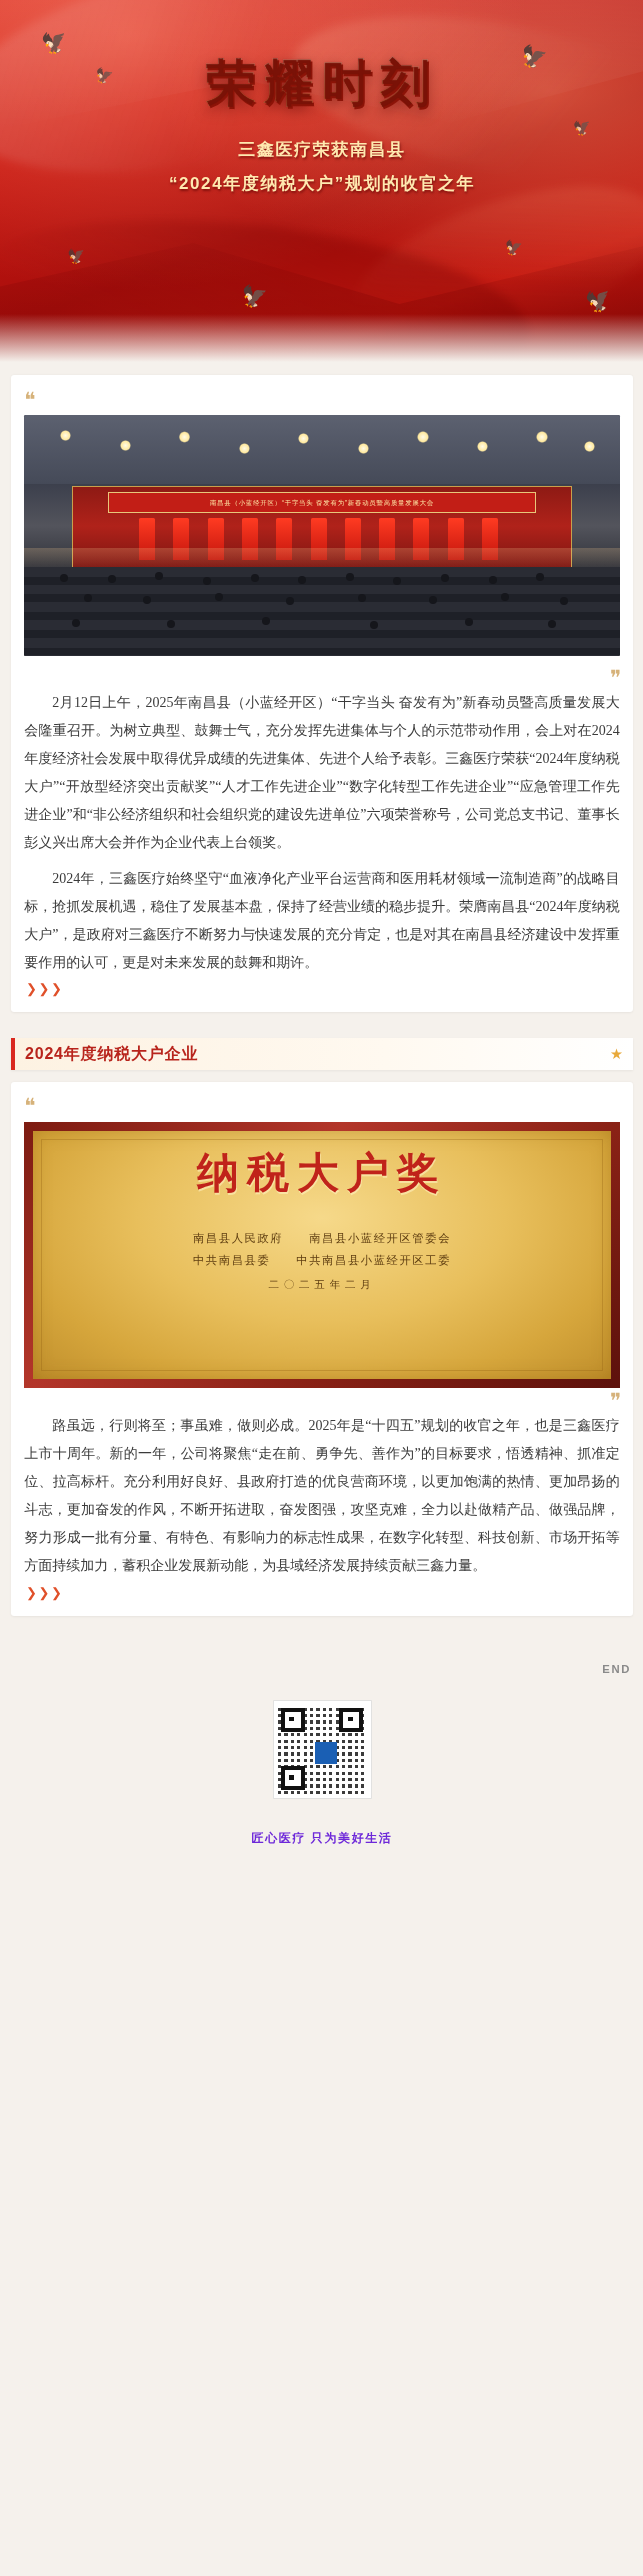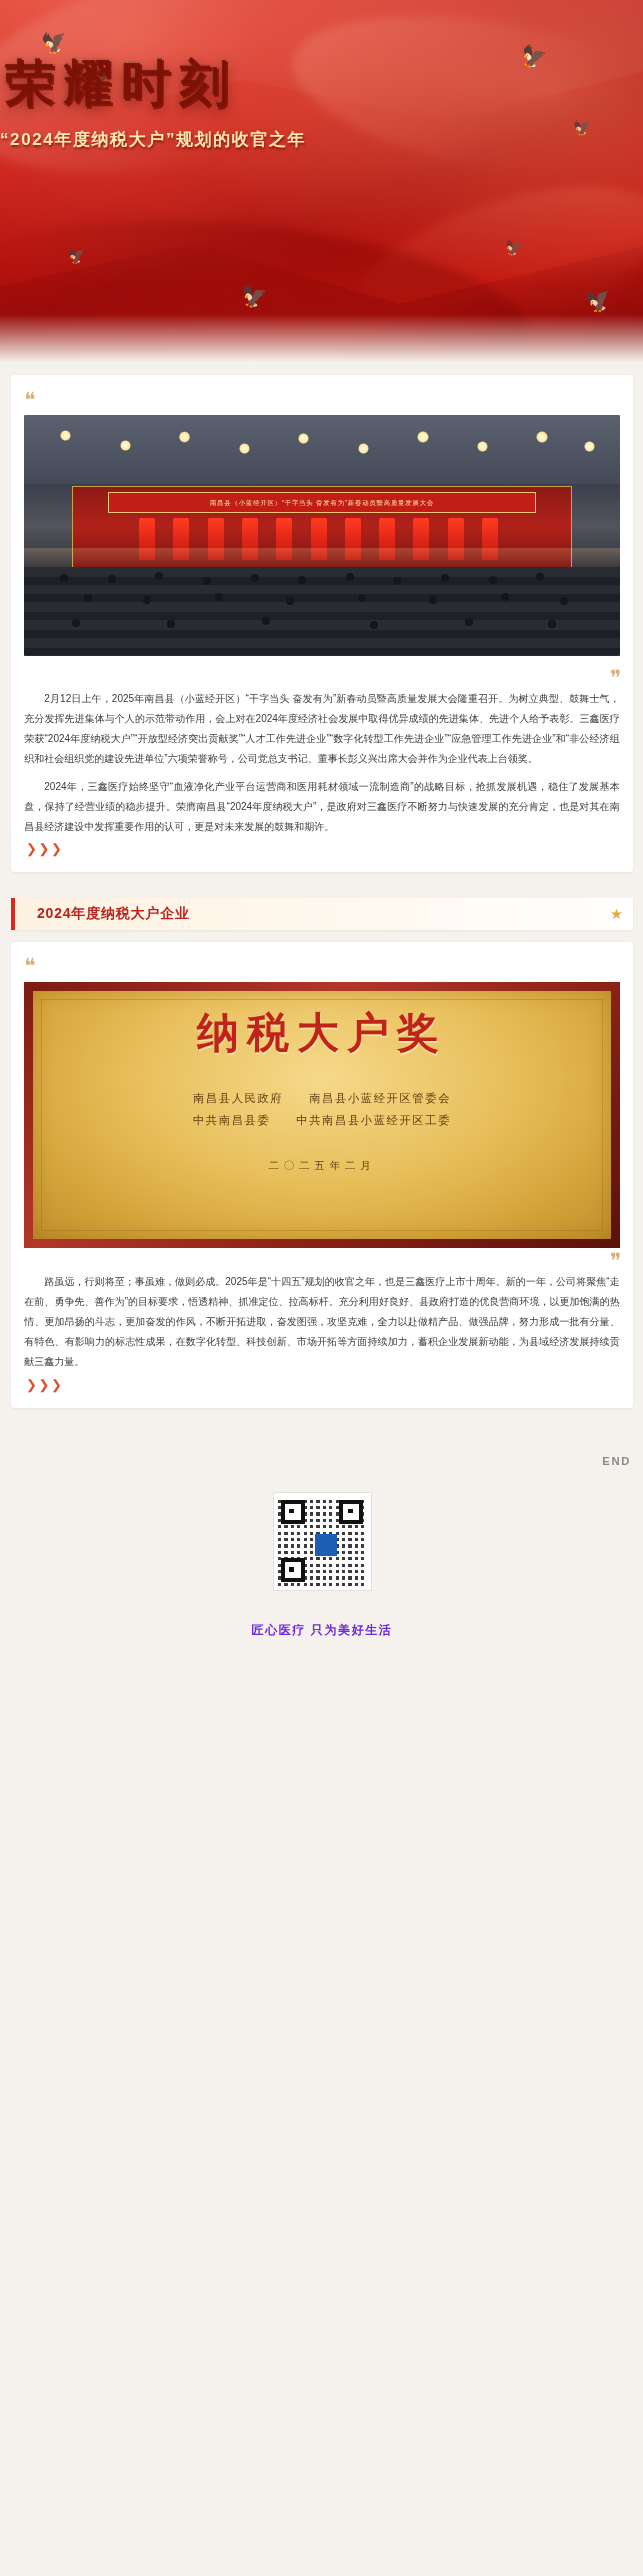--- a/index.html
+++ b/index.html
@@ -51,21 +51,21 @@
   .d1 { left:42px;  top:32px;  transform: rotate(-10deg); }
   .d2 { left:95px; top:69px;  transform: rotate(12deg); }
   .d3 { left:68px;  top:249px; transform: rotate(-6deg); }
   .d4 { left:241px; top:286px; transform: rotate(8deg); }
   .d5 { right:97px;top:47px;  transform: rotate(14deg); }
   .d6 { right:52px; top:121px; transform: rotate(-8deg); }
   .d7 { right:121px;top:241px; transform: rotate(6deg); }
   .d8 { right:32px; top:290px; transform: rotate(-14deg); }
 
   .hero-inner {
-    position:relative; z-index:4; padding-top:50px;
+    position:relative; z-index:4; text-align:center; padding-top:50px;
   }
   .hero-title {
     font-family: "DejaVu Serif", serif;
     font-size: 50px; font-weight: 700; letter-spacing: 8px;
     color: #fff8d8;
     text-shadow:
       0 0 0.8px #7a1207,
       1.6px 2.4px 0 #8d1408,
       0 4.8px 13px rgba(70,0,0,.55);
     background: linear-gradient(180deg,#fffdf0 0%,#ffe9a8 45%,#f3c25c 70%,#fff4cf 100%);
@@ -140,40 +140,40 @@
     position:absolute; left:0; bottom:0; width:100%; height:89px;
     background: repeating-linear-gradient(180deg,#2a2c34 0px,#2a2c34 9.7px,#1e2027 9.7px,#1e2027 17.7px);
   }
   .head { position:absolute; width:8px; height:8px; border-radius:50%; background:#15161b; }
   .floor-glow {
     position:absolute; left:0; bottom:84px; width:100%; height:24px;
     background: linear-gradient(180deg, rgba(255,210,150,.22), rgba(255,210,150,0));
   }
 
   .body-text {
-    font-size: 10px; line-height: 2.0; color:#3b3b3b; text-align: justify;
+    font-size: 14px; line-height: 2.0; color:#3b3b3b; text-align: justify;
     text-indent: 2em;
     white-space: pre-wrap;
-    font-family:Liberation Sans, sans-serif;
+    font-family:Liberation Serif, serif;
   }
   .body-text.p2 { margin-top: 8px; }
 
   .chev-row { text-align:left; margin: 4.8px 0 0 1.6px; color:#e0502a; font-size:13px; letter-spacing:1.6px; }
 
   
   .bar {
     margin: 0 11.3px 11.3px 11.3px;
     height: 32px;
     display:flex; align-items:center; justify-content:space-between;
     padding: 0 9.7px;
     background: linear-gradient(90deg,#fdf2e2 0%, #fff9f0 60%, #fff 100%);
     border-left: 4px solid #d9281f;
     box-shadow: 0 0.8px 2.4px rgba(0,0,0,.06);
   }
-  .bar-text { font-size: 14px; font-weight:700; color:#b8241c; letter-spacing:0.8px;margin-left:12px; }
+  .bar-text { font-size: 16px; font-weight:700; color:#b8241c; letter-spacing:0.8px; }
   .bar-star { color:#e8a93a; font-size:14.5px; }
 
   
   .plaque-wrap { padding: 4.8px 0 3.2px 0; }
   .plaque {
     width:100%; height: 266px;
     border: 9.7px solid;
     border-image: linear-gradient(140deg,#7e1c12,#b3362a 35%,#8a2216 65%,#5e120c) 1;
     background:
       radial-gradient(ellipse at 50% 35%, #f6d98a 0%, #e8bf5c 45%, #d6a63c 75%, #c08f2c 100%);
@@ -195,21 +195,21 @@
     font-size: 42px; font-weight:700; letter-spacing: 8px;
     color:#c0231a;
     text-shadow: 0.8px 1.6px 0 rgba(255,240,190,.6);
   }
   .plq-orgs {
     margin-top: 27px; text-align:center; color:#5e3d10;
     font-size: 11.3px; line-height: 1.9; letter-spacing: 1.6px;
     font-family:"DejaVu Serif", serif;
   }
   .plq-date {
-    margin-top: 28px; text-align:center; color:#5e3d10;
+    margin-top: 7px; text-align:center; color:#5e3d10;
     font-size: 10.5px; letter-spacing: 4.8px; font-family:"DejaVu Serif", serif;
   }
 
   
   .end-card { text-align:right; padding: 21px 13px 8px 13px; }
   .end-text { font-size: 11.3px; font-weight:700; color:#8a8a8a; letter-spacing:1.6px; }
 
   .qr-card { text-align:center; padding: 17.7px 13px 21px 13px; }
   .qr {
     width: 97px; height: 97px; margin: 0 auto;
@@ -253,20 +253,21 @@
     <div class="dove small d2">🦅</div>
     <div class="dove small d3">🦅</div>
     <div class="dove d4">🦅</div>
     <div class="dove d5">🦅</div>
     <div class="dove small d6">🦅</div>
     <div class="dove small d7">🦅</div>
     <div class="dove d8">🦅</div>
 
     <div class="hero-inner">
       <div class="hero-title">荣耀时刻</div>
+      <div class="hero-sub1">三鑫医疗荣获南昌县</div>
       <div class="hero-sub2">“2024年度纳税大户”规划的收官之年</div>
     </div>
     <div class="hero-bottom-fade"></div>
   </div>
 
   <div class="section-gap"></div>
 
   <div class="card">
     <div class="quote-mark quote-open">❝</div>
 

